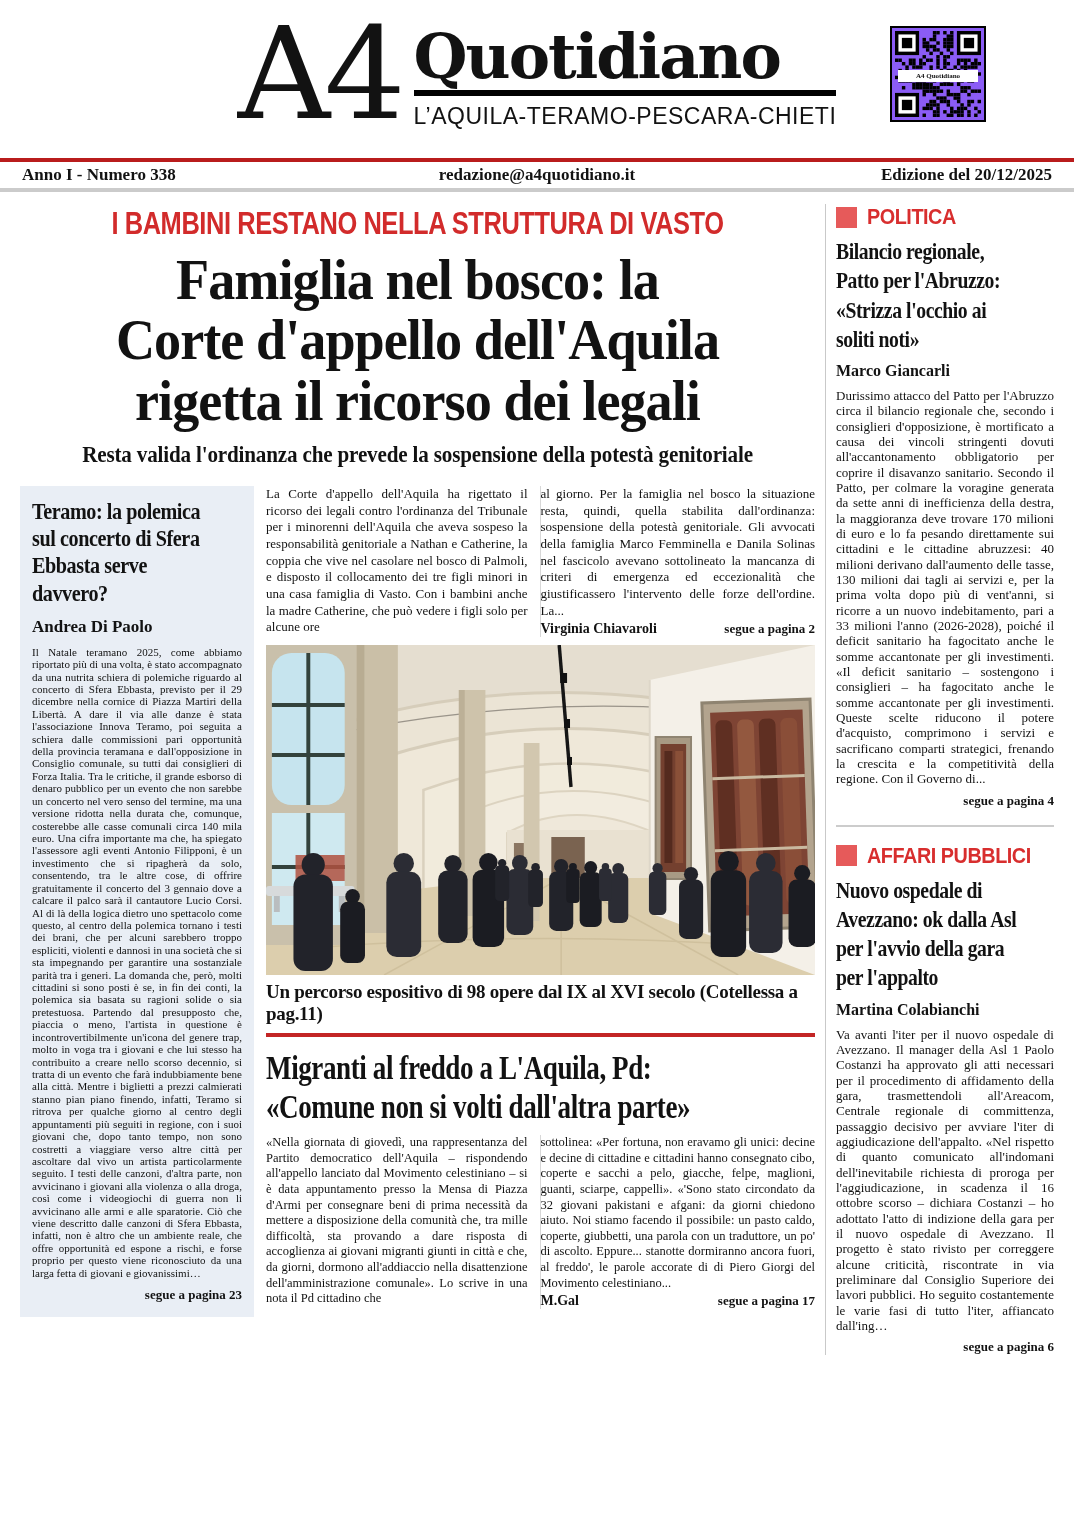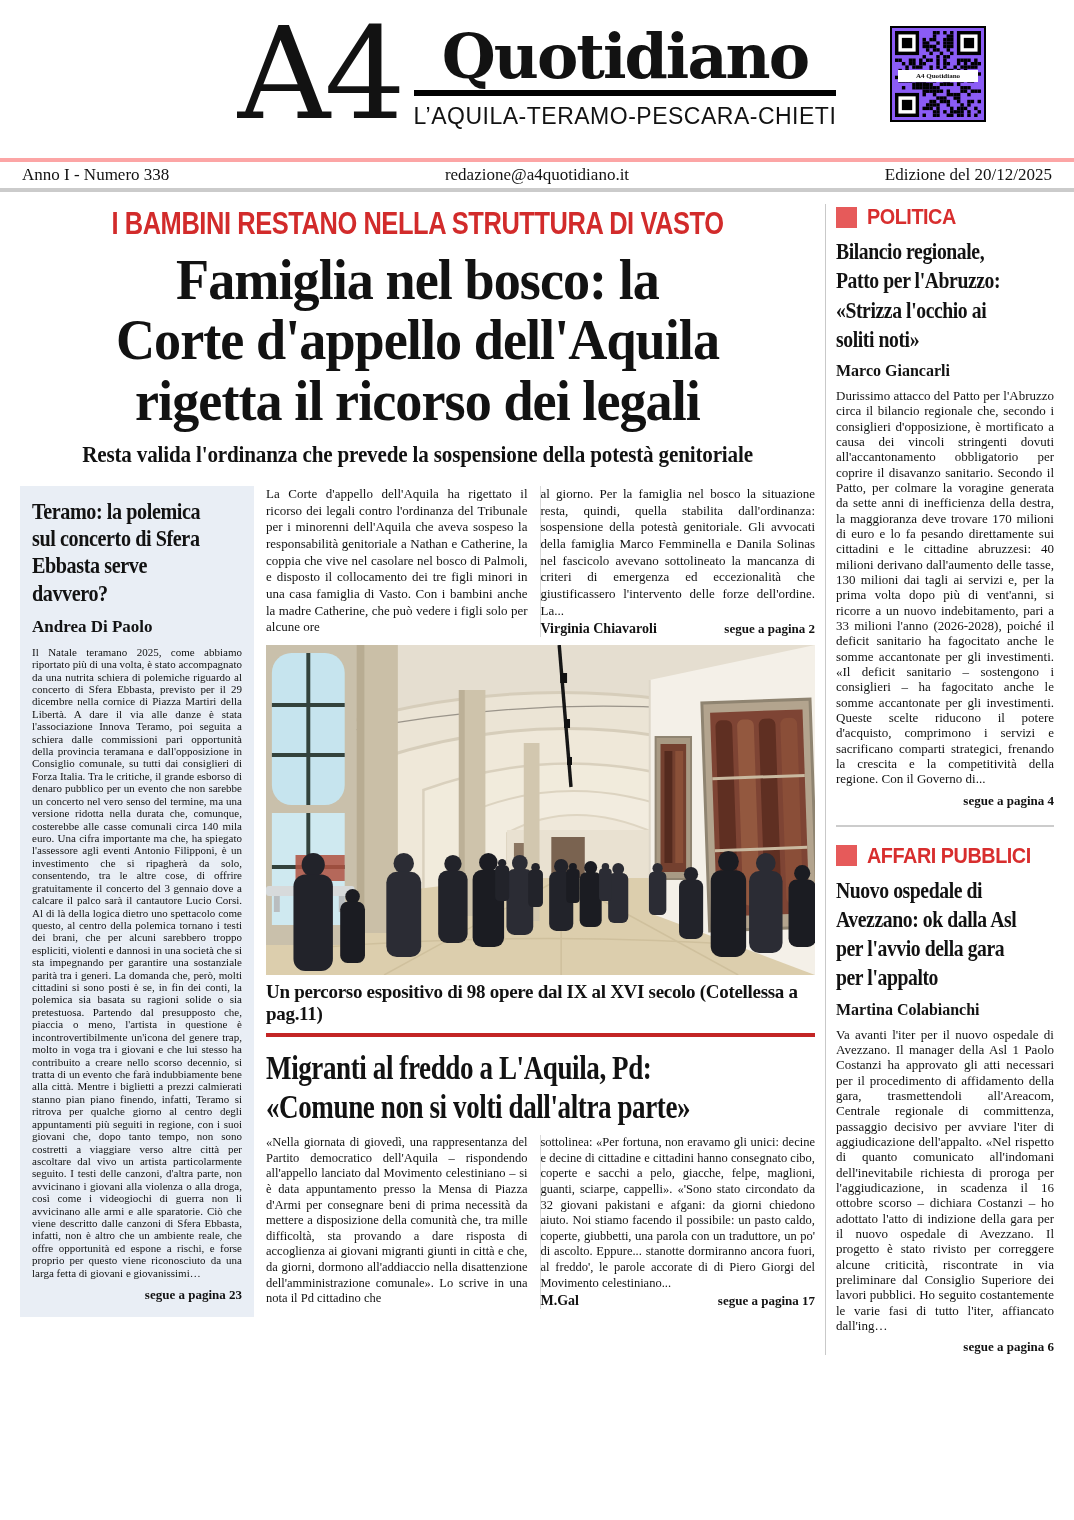--- a/index.html
+++ b/index.html
@@ -3,33 +3,33 @@
 <meta charset="utf-8">
 <style>
   html,body{margin:0;padding:0;background:#ffffff;}
   .page{position:relative;width:1074px;height:1520px;background:#fff;overflow:hidden;
         font-family:"Liberation Serif",serif;color:#121212;}
 
   
   .masthead{position:relative;height:158px;}
   .logo-wrap{display:flex;justify-content:center;align-items:flex-start;padding-top:18px;gap:14px;}
   .logo-mark{font-family:"DejaVu Serif",serif;font-size:128px;line-height:0.88;font-weight:400;letter-spacing:-6px;}
-  .logo-right{display:flex;flex-direction:column;margin-top:8px;text-align:center;}
+  .logo-right{display:flex;flex-direction:column;margin-top:8px;}
   .logo-name{font-family:"DejaVu Serif",serif;font-weight:700;font-size:62px;line-height:1.0;letter-spacing:-2px;}
   .logo-rule{height:6px;background:#000;margin-top:2px;}
   .logo-tagline{font-family:"Liberation Sans",sans-serif;font-weight:400;font-size:23px;letter-spacing:0.5px;margin-top:7px;}
   .qr{position:absolute;top:26px;right:88px;width:96px;height:96px;border:2px solid #000;background:#8b5cf6;padding:3px;box-sizing:border-box;}
   .qr svg{display:block;width:100%;height:100%;}
   .qr-caption{position:absolute;left:6px;right:6px;top:42px;height:12px;background:#fff;
               font-size:7px;font-weight:700;text-align:center;line-height:12px;letter-spacing:0;}
 
   
-  .infobar{border-top:4px solid #fca5a5;border-bottom:4px solid #cbcbcb;
+  .infobar{border-top:4px solid #b91c1c;border-bottom:4px solid #cbcbcb;
            display:flex;justify-content:space-between;align-items:center;
-           padding:3px 22px;font-weight:400;font-size:17px;}
+           padding:3px 22px;font-weight:700;font-size:17px;}
   .infobar .mid{position:absolute;left:0;right:0;text-align:center;pointer-events:none;}
   .infobar{position:relative;}
 
   
   .content{display:flex;padding:0 20px;align-items:stretch;}
   .main-col{width:795px;flex:0 0 auto;}
   .v-divider{width:1px;background:#c9c9c9;margin:12px 10px 0 10px;flex:0 0 auto;}
   .sidebar{flex:1;padding-top:12px;min-width:0;}
 
   

